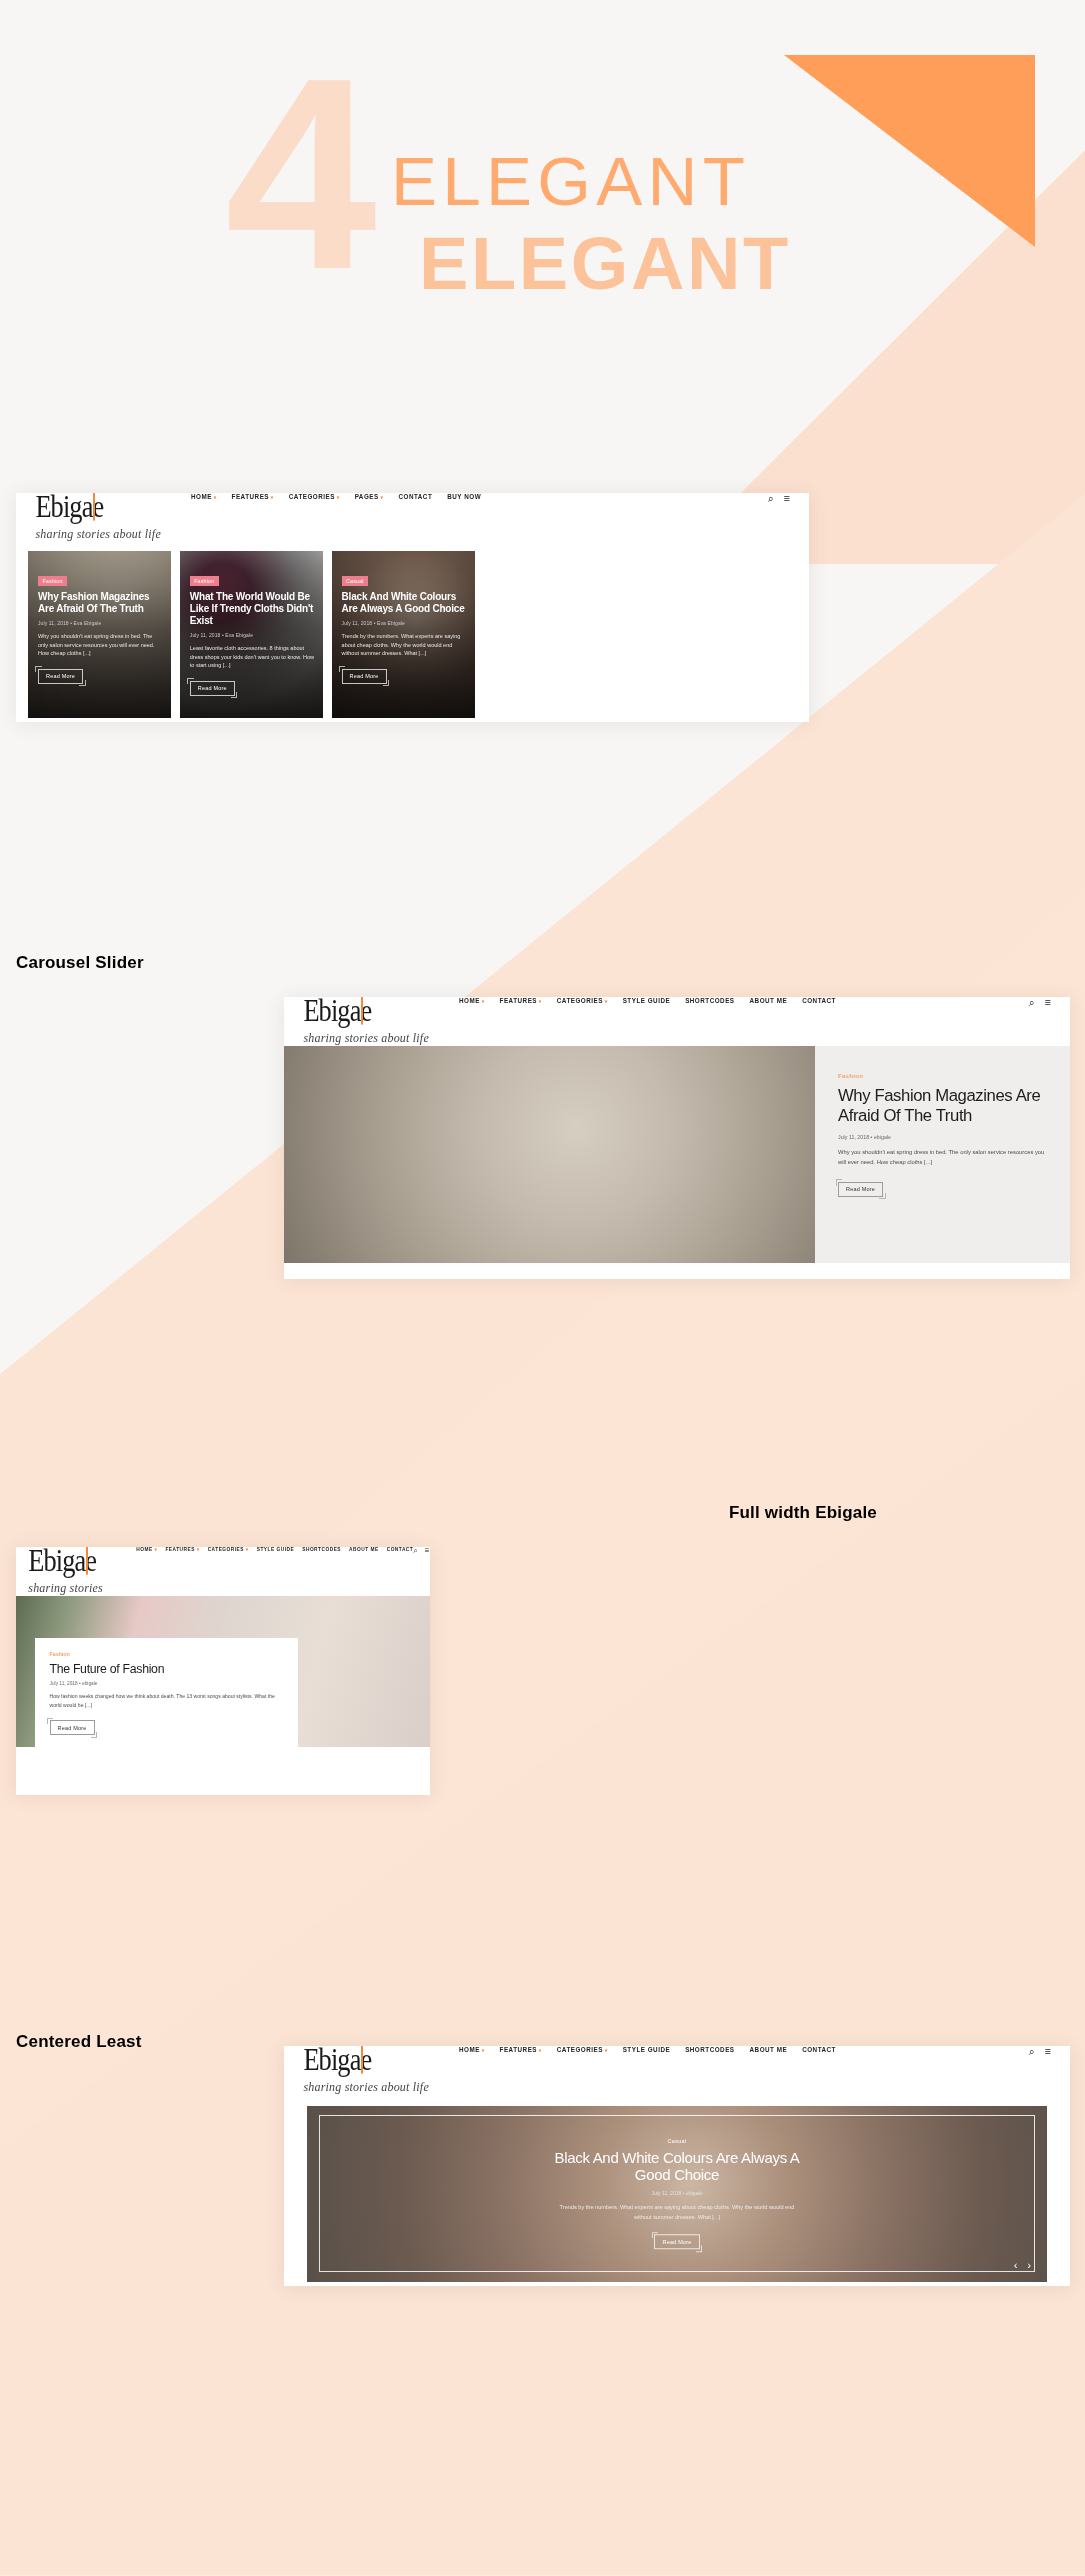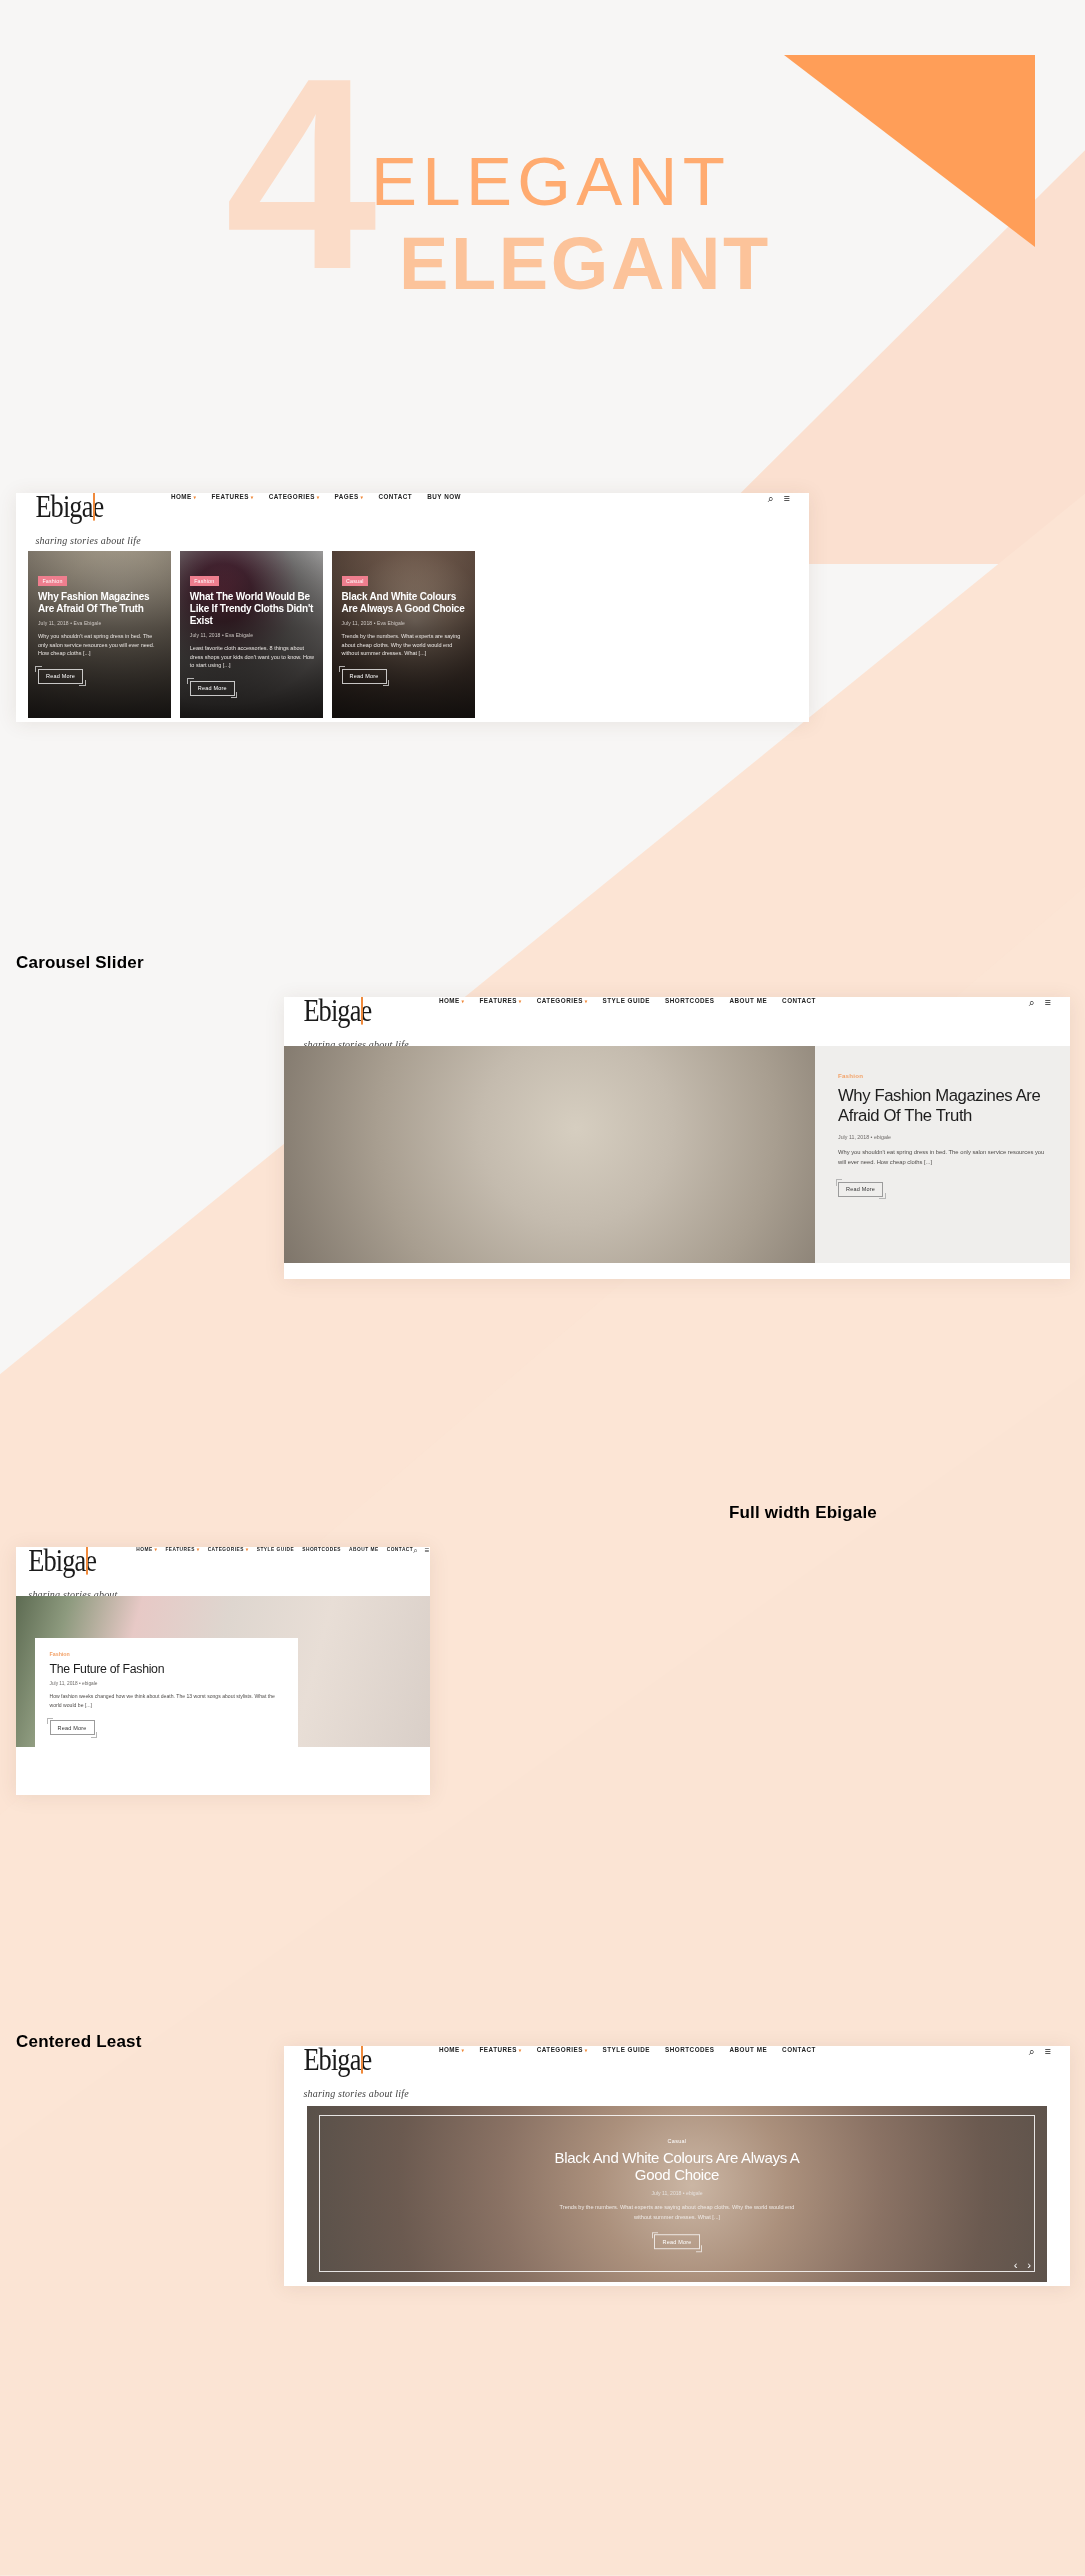--- a/index.html
+++ b/index.html
@@ -41,21 +41,21 @@
     font-size: 273px;
     line-height: 273px;
     font-weight: 700;
     color: #fbdcc8;
     font-family: "Liberation Sans", sans-serif;
     letter-spacing: -7px;
     z-index: 1;
   }
   .hero-words {
     position: absolute;
-    left: 371px; top: 148px;
+    left: 391px; top: 148px;
     z-index: 2;
   }
   .hero-elegant {
     font-size: 69px;
     line-height: 67px;
     font-weight: 300;
     color: #ffab70;
     letter-spacing: 5.3px;
     font-family: "Liberation Sans", sans-serif;
     white-space: nowrap;
@@ -115,24 +115,24 @@
   .brand-word .bar {
     display: inline-block;
     position: absolute;
     width: 1.8px;
     height: 26.4px;
     background: #f08a3c;
     top: -1.8px;
   }
   .brand-tag {
     font-family: "Liberation Serif", serif;
-    font-size: 10px;
+    font-size: 12px;
     color: #444;
     font-style: italic;
-    margin-top: 16px;
+    margin-top: 8px;
     letter-spacing: 0.2px;
   }
   .nav {
     display: flex;
     align-items: center;
     gap: 15px;
     margin-left: 30px;
     flex: 1;
   }
   .nav-item {

